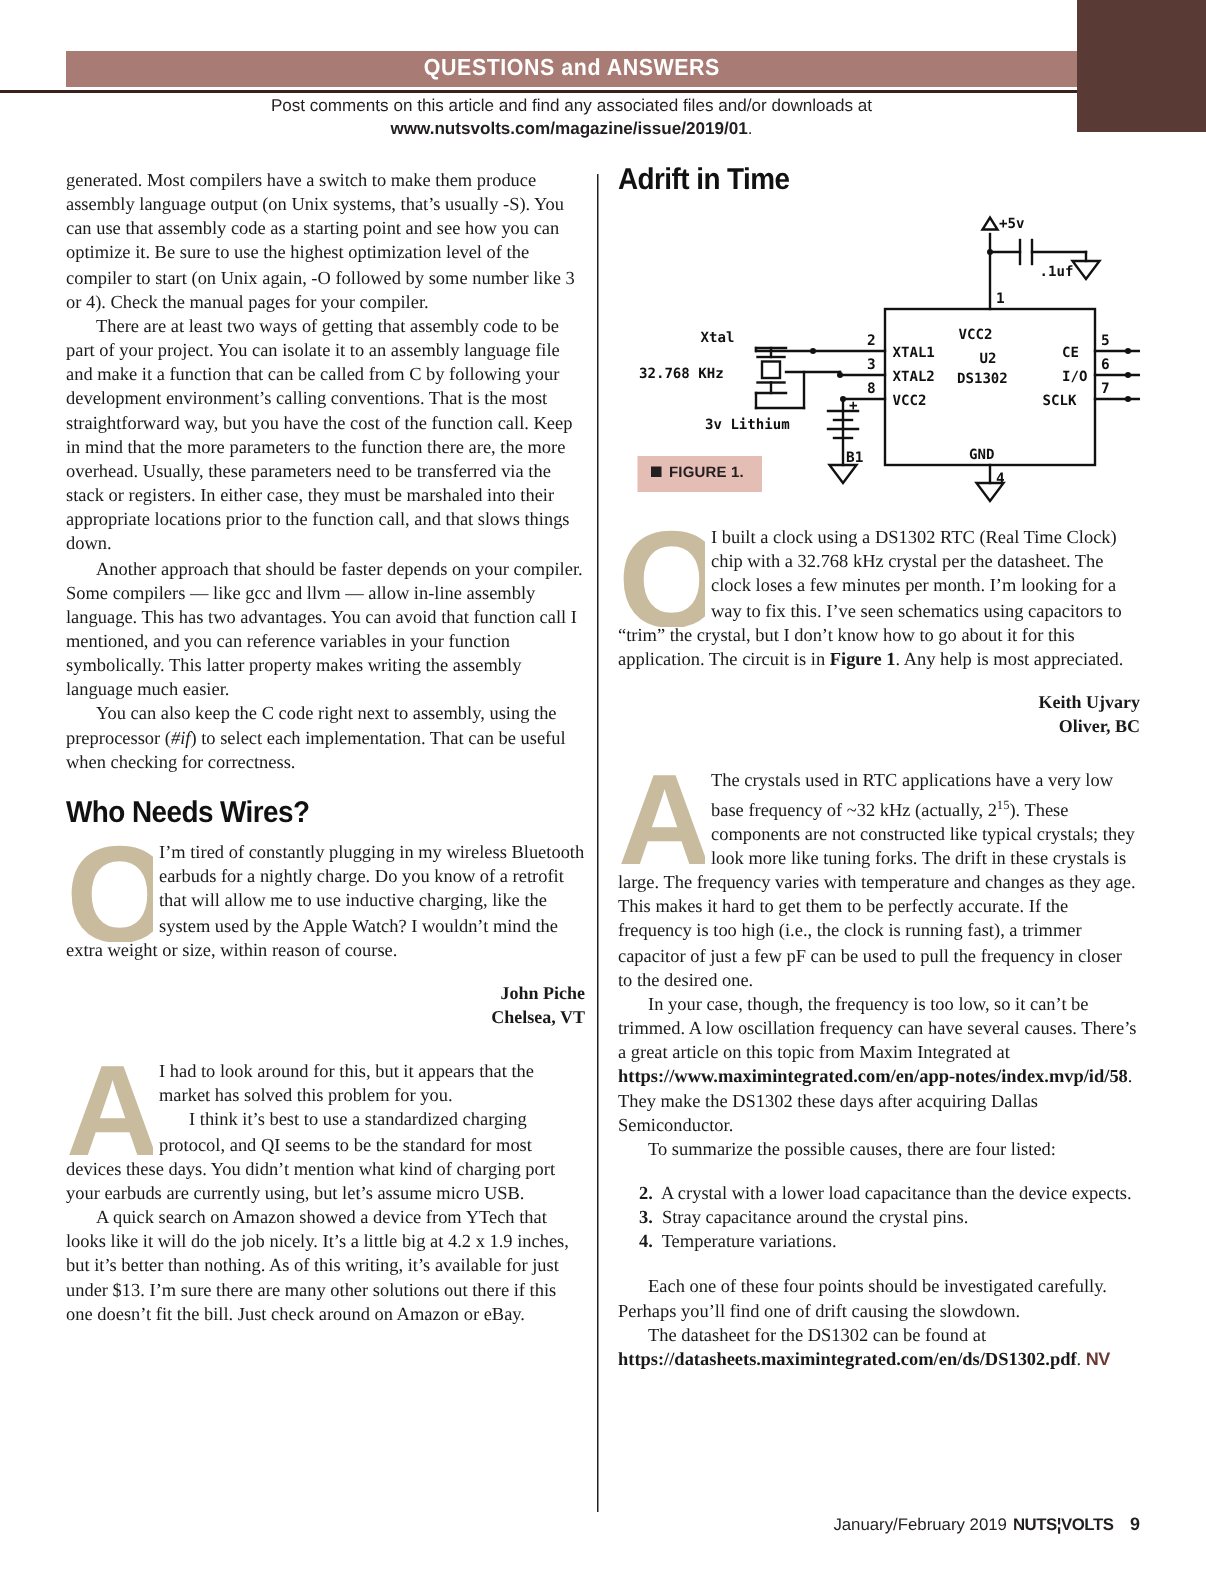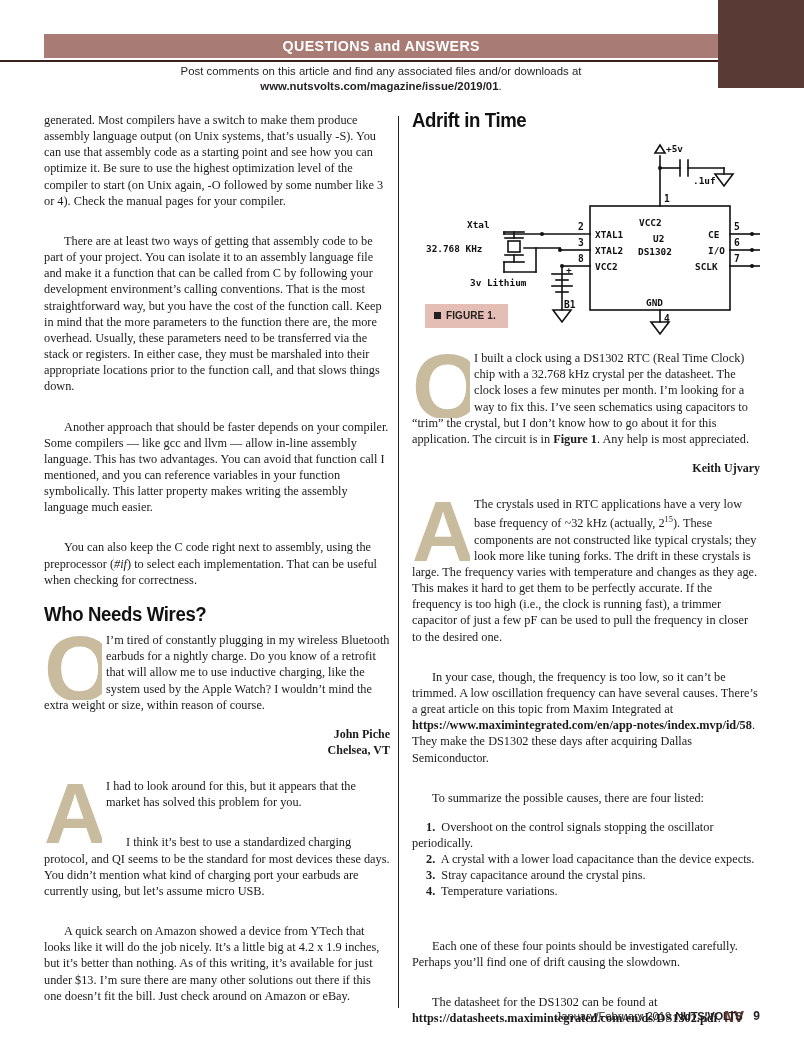--- a/index.html
+++ b/index.html
@@ -69,21 +69,21 @@
   .col {
     position: absolute;
     font-size: 12.3px;
     line-height: 16.15px;
     text-align: left;
   }
   #col-left  { left: 44px;  top: 112px; width: 346px; }
   #col-right { left: 412px; top: 112px; width: 348px; }
 
   .col p { margin: 0; }
-  .col p.indent { text-indent: 20px; margin-top: 24px; }
+  .col p.indent { text-indent: 20px; }
 
   
   .sect-head {
     font-family: "Liberation Sans", sans-serif;
     font-weight: bold;
     font-size: 20px;
     letter-spacing: -.4px;
     color: #111111;
     margin: 18px 0 10px 0;
     transform: scaleX(.93);
@@ -169,23 +169,23 @@
     letter-spacing: -.3px;
     margin-left: 4px;
   }
   #footer .pagenum {
     font-weight: bold;
     font-size: 12px;
     margin-left: 11px;
   }
   .nv-end {
     color: #6b3b33;
-    font-family: Liberation Mono, monospace;
-    font-weight: bold;
-    font-size: 17px;
+    font-family: Liberation Sans, sans-serif;
+    font-weight: bold;
+    font-size: 12px;
     letter-spacing: -.4px;
   }
   .bold { font-weight: bold; }
   .ital { font-style: italic; }
   sup { font-size: .68em; vertical-align: super; }
 </style>
 </head>
 <body>
 
 <div id="thumb-tab"></div>
@@ -324,33 +324,33 @@
     </svg>
     <div id="figure-caption"><span class="sq"></span><span>FIGURE 1.</span></div>
   </div>
 
   <div class="qa-block">
     <span class="dropcap q">Q</span>
     <p><span>I built a clock using a DS1302 RTC (Real Time Clock) chip with a 32.768 kHz crystal per the datasheet. The clock loses a few minutes per month. I’m looking for a way to fix this. I’ve seen schematics using capacitors to “trim” the crystal, but I don’t know how to go about it for this application. The circuit is in </span><span class="bold">Figure 1</span><span>. Any help is most appreciated.</span></p>
   </div>
   <div class="signature">
     <div>Keith Ujvary</div>
+    <div>Oliver, BC</div>
   </div>
 
   <div style="height:20px"></div>
 
   <div class="qa-block">
     <span class="dropcap">A</span>
     <p><span>The crystals used in RTC applications have a very low base frequency of ~32 kHz (actually, 2</span><sup>15</sup><span>). These components are not constructed like typical crystals; they look more like tuning forks. The drift in these crystals is large. The frequency varies with temperature and changes as they age. This makes it hard to get them to be perfectly accurate. If the frequency is too high (i.e., the clock is running fast), a trimmer capacitor of just a few pF can be used to pull the frequency in closer to the desired one.</span></p>
   </div>
   <p class="indent"><span>In your case, though, the frequency is too low, so it can’t be trimmed. A low oscillation frequency can have several causes. There’s a great article on this topic from Maxim Integrated at </span><span class="bold">https://www.maximintegrated.com/en/app-notes/index.mvp/id/58</span><span>. They make the DS1302 these days after acquiring Dallas Semiconductor.</span></p>
   <p class="indent">To summarize the possible causes, there are four listed:</p>
 
   <div class="numlist">
-    <p><b>1.</b> <span>Overshoot on the control signals stopping the oscillator periodically.</span></p>
     <p><b>2.</b> <span>A crystal with a lower load capacitance than the device expects.</span></p>
     <p><b>3.</b> <span>Stray capacitance around the crystal pins.</span></p>
     <p><b>4.</b> <span>Temperature variations.</span></p>
   </div>
 
   <div style="height:14px"></div>
 
   <p class="indent">Each one of these four points should be investigated carefully. Perhaps you’ll find one of drift causing the slowdown.</p>
   <p class="indent"><span>The datasheet for the DS1302 can be found at </span><span class="bold">https://datasheets.maximintegrated.com/en/ds/DS1302.pdf</span><span>.</span> <span class="nv-end">NV</span></p>
 </div>

